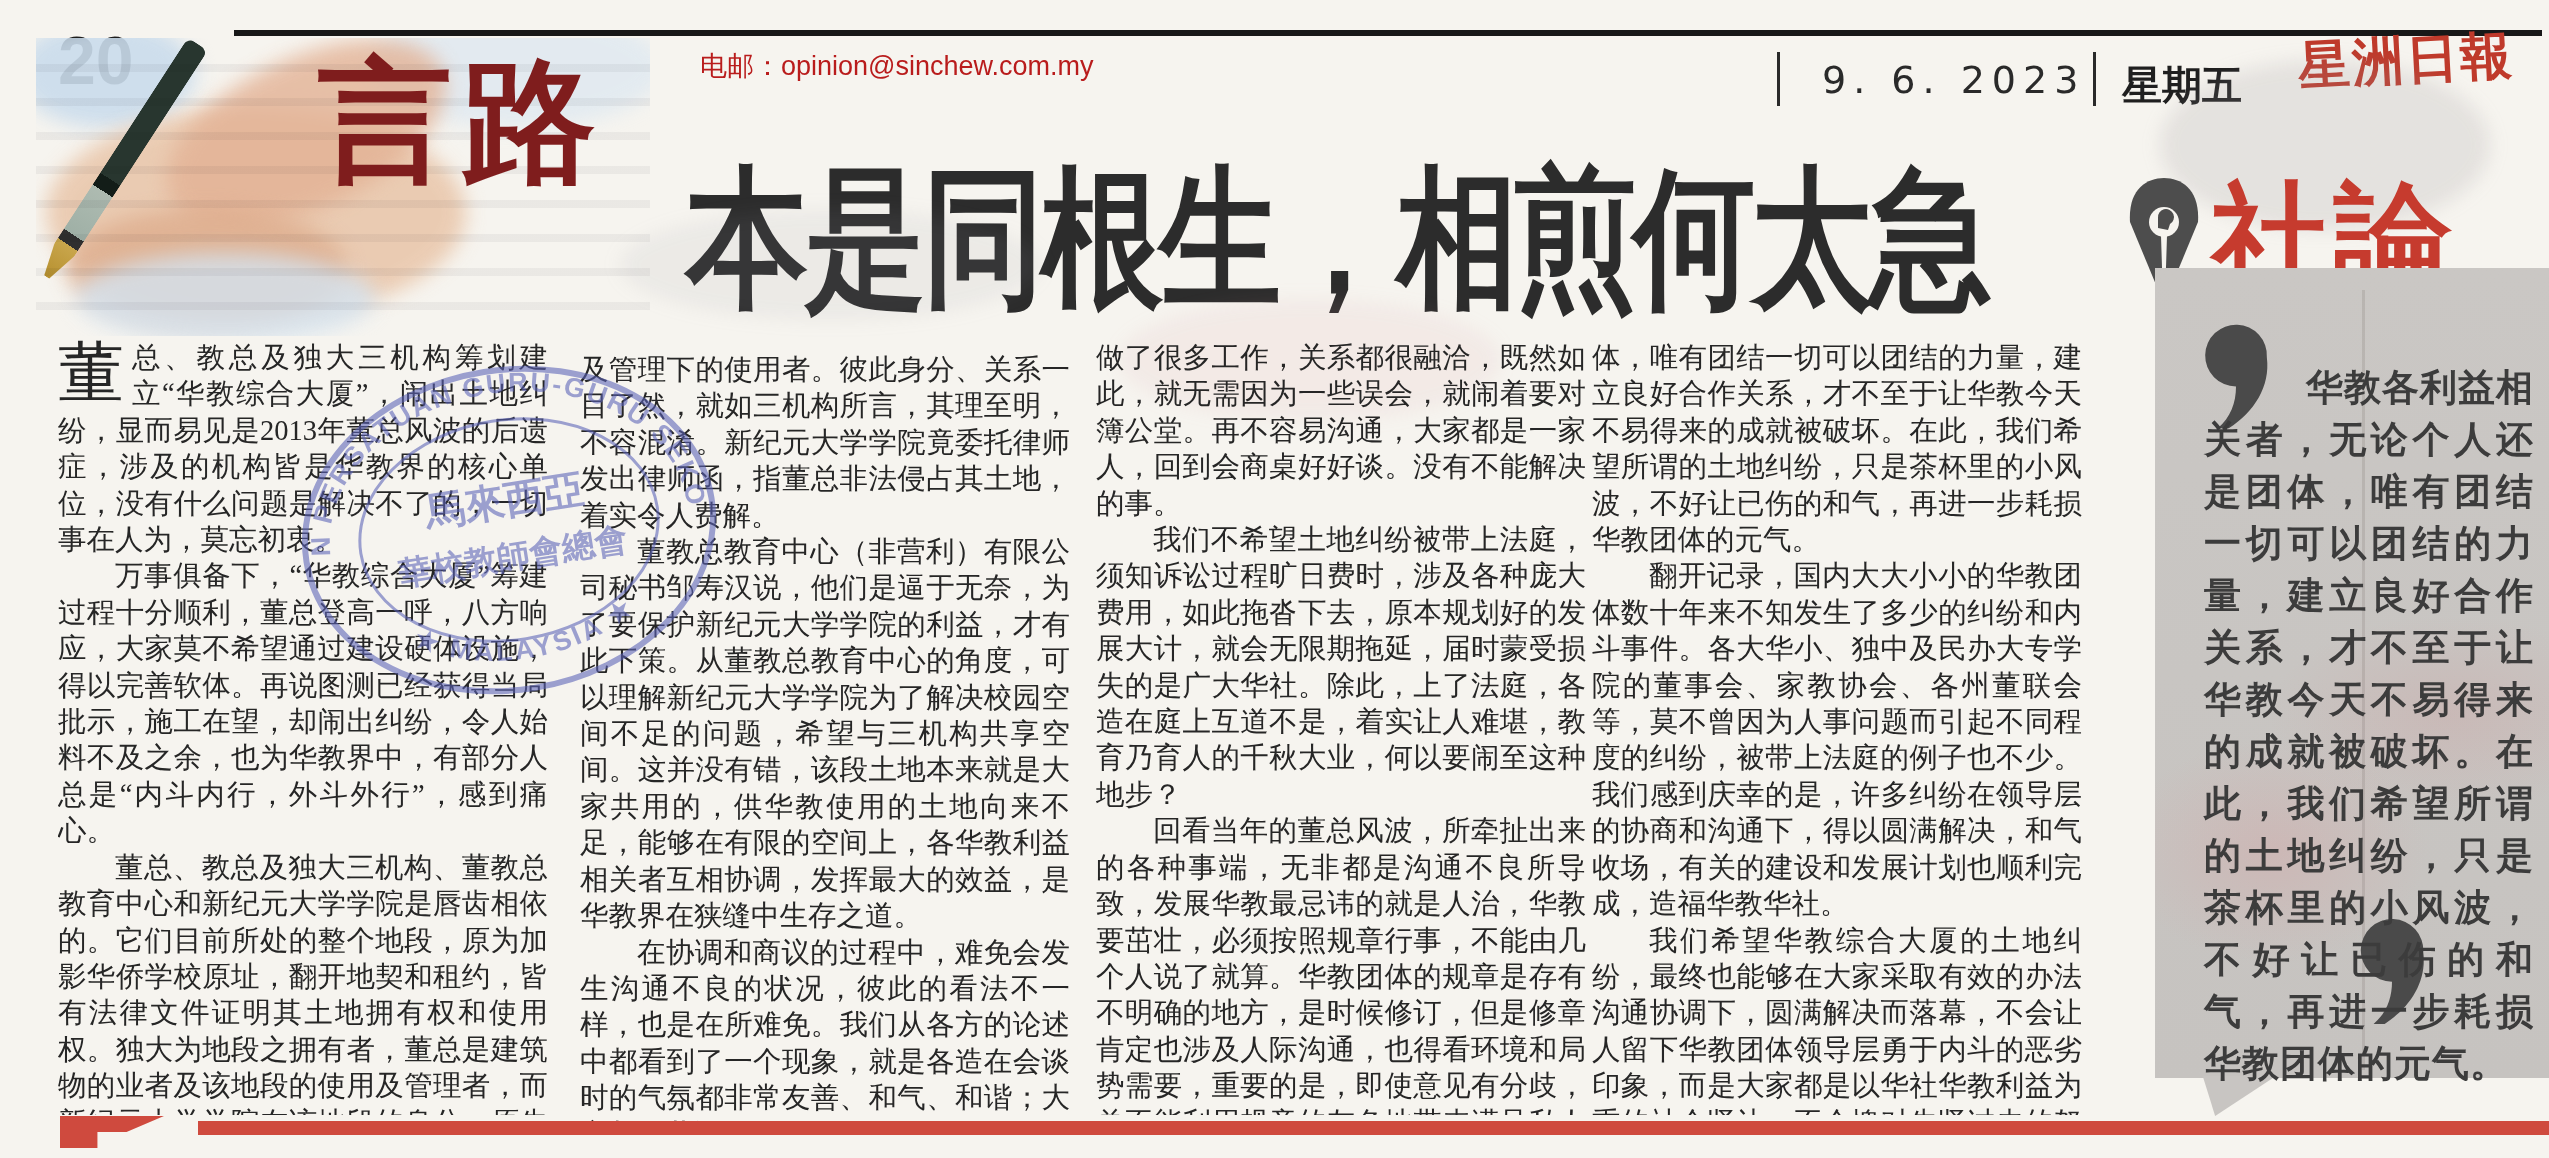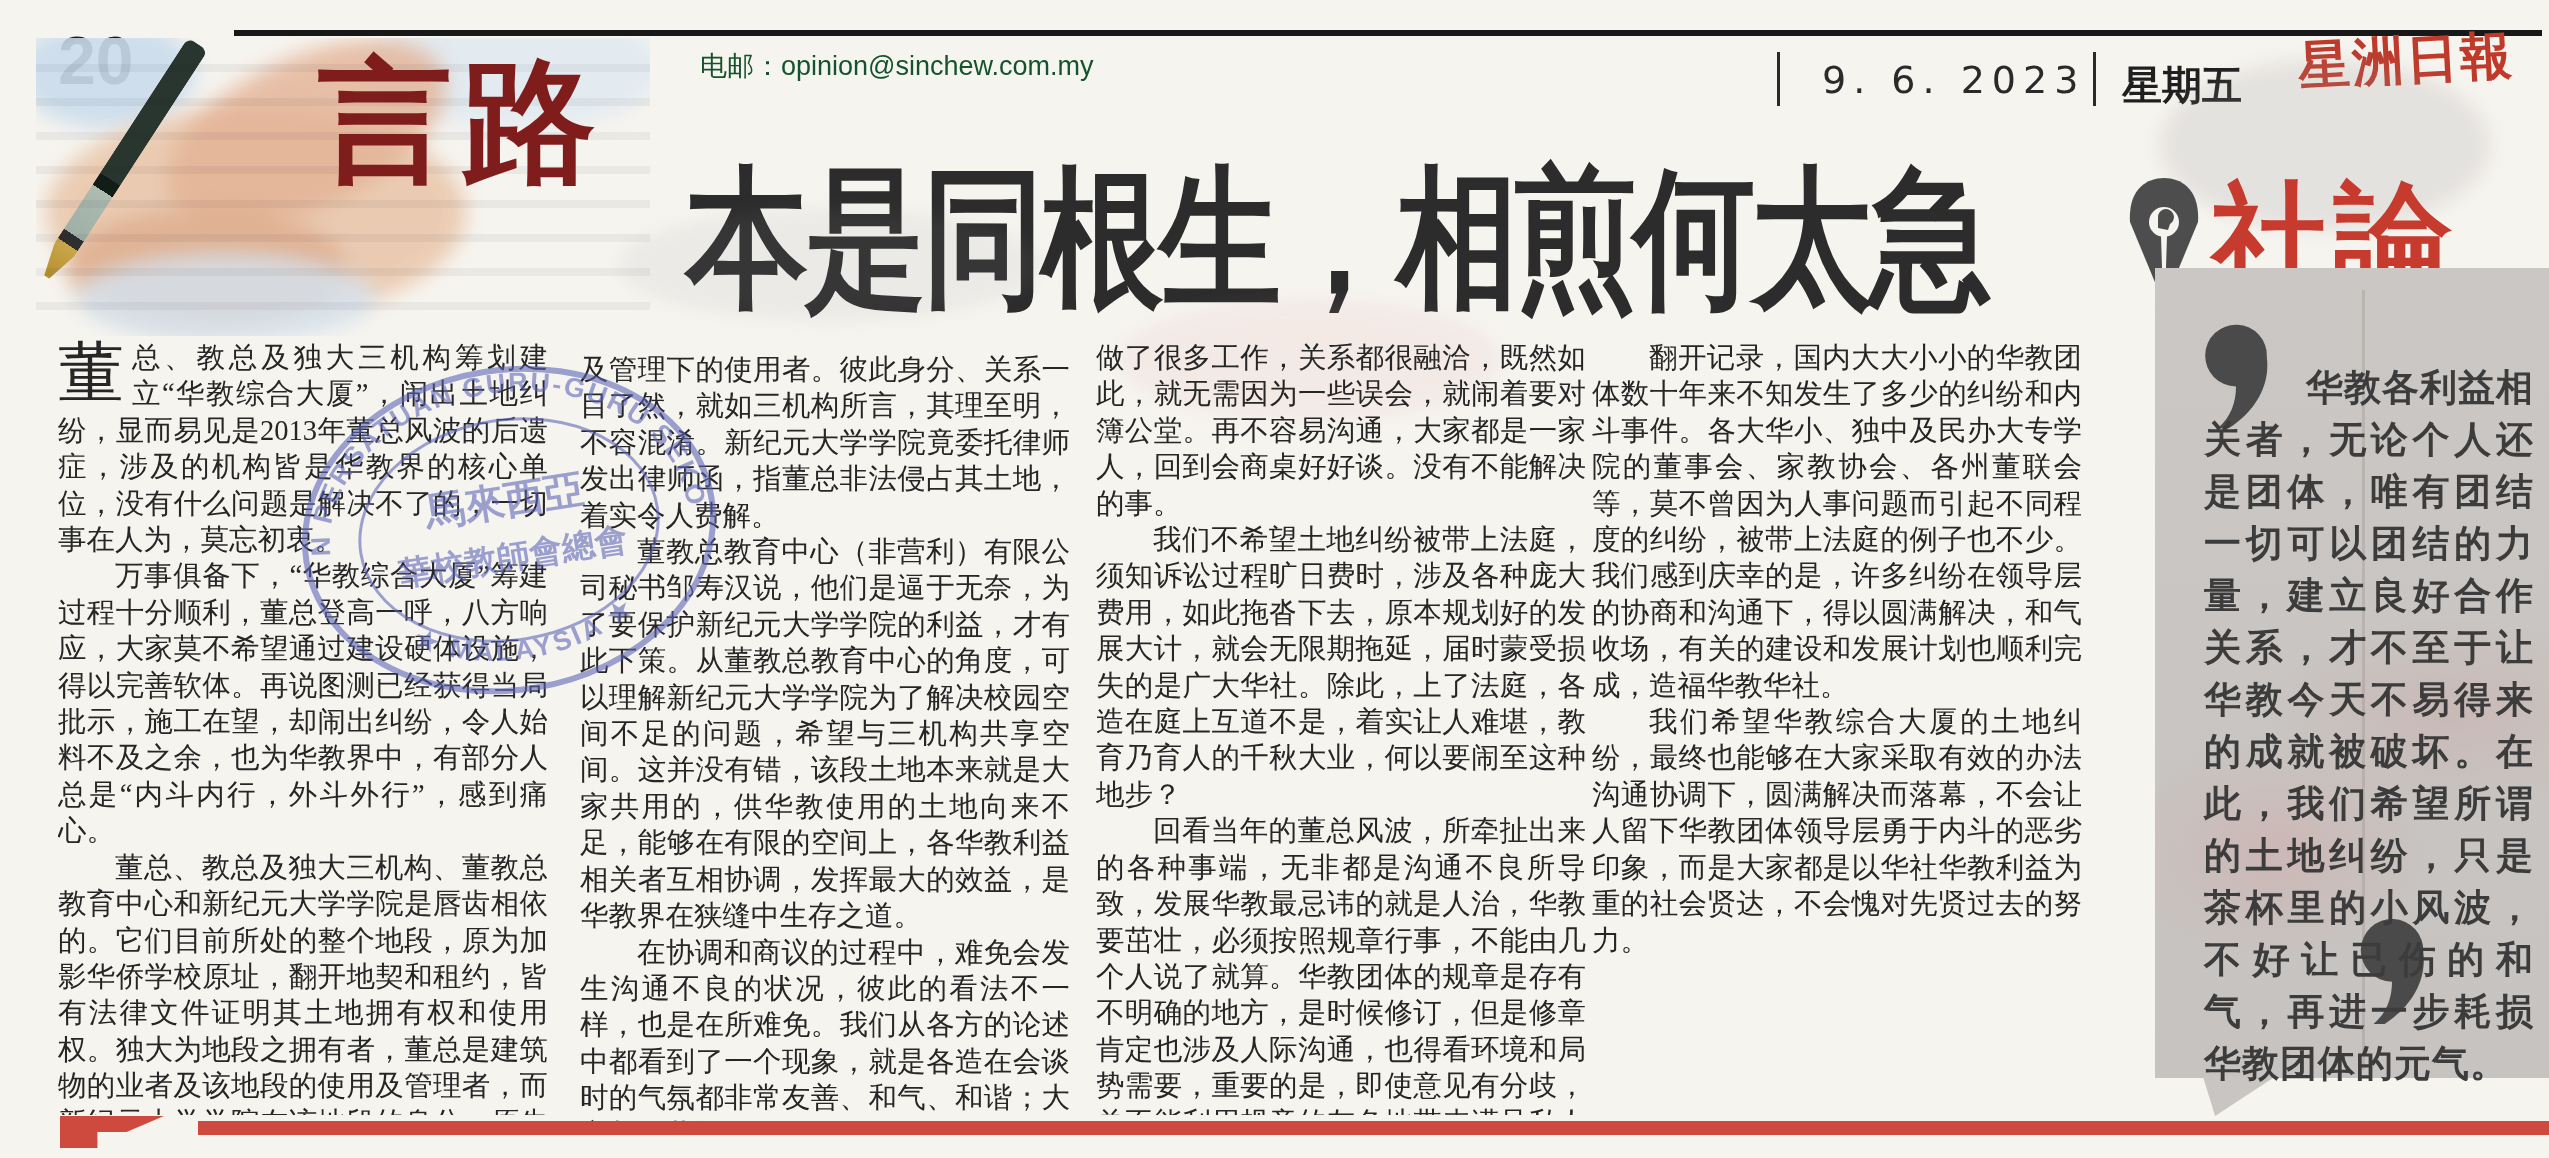--- a/index.html
+++ b/index.html
@@ -3,21 +3,21 @@
 <meta charset="utf-8">
 <style>
   html,body{margin:0;padding:0;background:#e9e7e2;}
   #page{position:relative;width:2549px;height:1158px;background:#f6f4ef;overflow:hidden;
         font-family:"Liberation Serif",serif;color:#2b2b2b;}
   
   #page-number{position:absolute;left:58px;top:26px;font-family:"Liberation Sans",sans-serif;
         font-weight:700;font-size:68px;line-height:1;color:#1d1d1d;}
   #top-rule{position:absolute;left:234px;top:30px;width:2308px;height:6px;background:#181818;}
   #email-label{position:absolute;left:700px;top:48px;font-family:"Liberation Sans",sans-serif;
-        font-size:27px;color:#14532d;}
+        font-size:27px;color:#b91c1c;}
   .date-bar{position:absolute;top:52px;width:3px;height:54px;background:#2a2a2a;}
   #date-bar-1{left:1777px;} #date-bar-2{left:2093px;}
   #date-text{position:absolute;left:1822px;top:58px;font-family:"DejaVu Sans",sans-serif;
         font-size:38px;letter-spacing:7px;color:#2a2a2a;}
   #weekday-text{position:absolute;left:2122px;top:58px;font-size:40px;font-weight:700;color:#1f1f1f;
         font-family:"Liberation Sans",sans-serif;text-align:center;}
   #masthead-logo{position:absolute;left:2298px;top:26px;font-size:52px;font-weight:900;
         color:#bf3a2b;transform:rotate(-3deg);letter-spacing:2px;font-family:"Liberation Serif",serif;}
   
   #section-photo{position:absolute;left:36px;top:38px;width:614px;height:298px;overflow:hidden;}
@@ -122,20 +122,21 @@
     <p class="ind">董教总教育中心（非营利）有限公司秘书邹寿汉说，他们是逼于无奈，为了要保护新纪元大学学院的利益，才有此下策。从董教总教育中心的角度，可以理解新纪元大学学院为了解决校园空间不足的问题，希望与三机构共享空间。这并没有错，该段土地本来就是大家共用的，供华教使用的土地向来不足，能够在有限的空间上，各华教利益相关者互相协调，发挥最大的效益，是华教界在狭缝中生存之道。</p>
     <p class="ind">在协调和商议的过程中，难免会发生沟通不良的状况，彼此的看法不一样，也是在所难免。我们从各方的论述中都看到了一个现象，就是各造在会谈时的气氛都非常友善、和气、和谐；大家都有共识，</p>
   </div>
   <div id="col-3" class="col">
     <p>做了很多工作，关系都很融洽，既然如此，就无需因为一些误会，就闹着要对簿公堂。再不容易沟通，大家都是一家人，回到会商桌好好谈。没有不能解决的事。</p>
     <p class="ind">我们不希望土地纠纷被带上法庭，须知诉讼过程旷日费时，涉及各种庞大费用，如此拖沓下去，原本规划好的发展大计，就会无限期拖延，届时蒙受损失的是广大华社。除此，上了法庭，各造在庭上互道不是，着实让人难堪，教育乃育人的千秋大业，何以要闹至这种地步？</p>
     <p class="ind">回看当年的董总风波，所牵扯出来的各种事端，无非都是沟通不良所导致，发展华教最忌讳的就是人治，华教要茁壮，必须按照规章行事，不能由几个人说了就算。华教团体的规章是存有不明确的地方，是时候修订，但是修章肯定也涉及人际沟通，也得看环境和局势需要，重要的是，即使意见有分歧，总不能利用规章的灰色地带来满足私人的利益或一口气。</p>
 
   </div>
   <div id="col-4" class="col">
+    <p>体，唯有团结一切可以团结的力量，建立良好合作关系，才不至于让华教今天不易得来的成就被破坏。在此，我们希望所谓的土地纠纷，只是茶杯里的小风波，不好让已伤的和气，再进一步耗损华教团体的元气。</p>
     <p class="ind">翻开记录，国内大大小小的华教团体数十年来不知发生了多少的纠纷和内斗事件。各大华小、独中及民办大专学院的董事会、家教协会、各州董联会等，莫不曾因为人事问题而引起不同程度的纠纷，被带上法庭的例子也不少。我们感到庆幸的是，许多纠纷在领导层的协商和沟通下，得以圆满解决，和气收场，有关的建设和发展计划也顺利完成，造福华教华社。</p>
     <p class="ind">我们希望华教综合大厦的土地纠纷，最终也能够在大家采取有效的办法沟通协调下，圆满解决而落幕，不会让人留下华教团体领导层勇于内斗的恶劣印象，而是大家都是以华社华教利益为重的社会贤达，不会愧对先贤过去的努力。</p>
   </div>
 
   <svg id="association-stamp" viewBox="0 0 434 348" xmlns="http://www.w3.org/2000/svg">
     <defs>
       <path id="ring-top-path" d="M 37 174 A 178 136 0 1 1 397 174" fill="none"></path>
       <path id="ring-bottom-path" d="M 97 268 A 178 136 0 0 0 337 268" fill="none"></path>
     </defs>
     <ellipse cx="217" cy="174" rx="205" ry="160" fill="none" stroke="#5a62b8" stroke-width="6"></ellipse>

